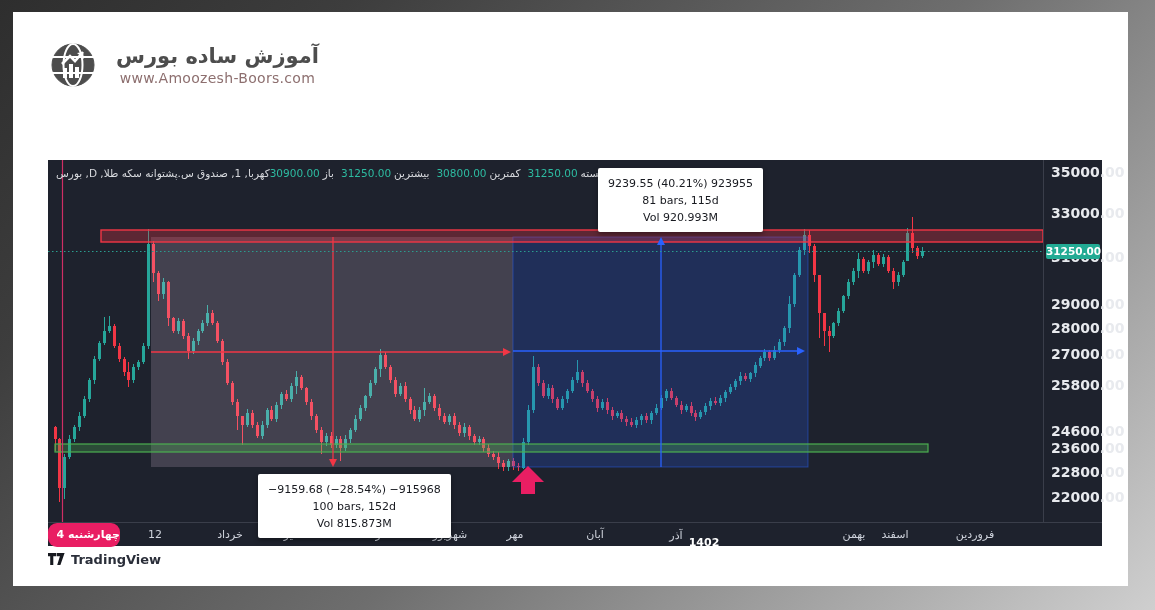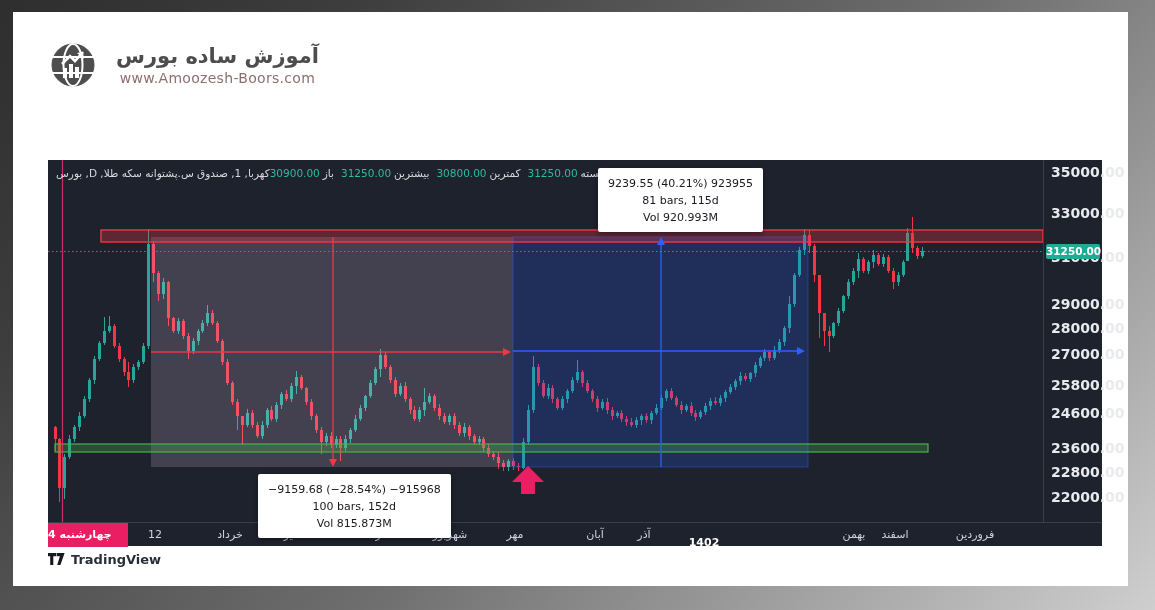--- a/index.html
+++ b/index.html
@@ -36,22 +36,22 @@
   
   #paxis{position:absolute;left:995px;top:0;width:59px;height:362px;border-left:1px solid #3a3e4a;}
   .ptick{position:absolute;left:7px;height:12px;line-height:12px;font-size:14px;font-weight:600;color:#e8eaee;}
   #ptag{position:absolute;left:2px;width:54px;height:15px;background:#22ab94;color:#fff;
     border-radius:2px;font-size:10.5px;font-weight:600;line-height:15px;text-align:center;z-index:2;}
 
   
   #taxis{position:absolute;left:0;top:362px;width:1054px;height:24px;border-top:1px solid #3a3e4a;}
   .ttick{position:absolute;top:0;height:24px;line-height:24px;font-size:11px;color:#cfd3dc;transform:translateX(-50%);}
   .ttick.bold{color:#ffffff;font-weight:bold;}
-  #daytag{position:absolute;left:0;top:0;width:80px;height:24px;background:#e91e63;color:#fff;
-    font-size:11px;font-weight:600;line-height:24px;text-align:left;direction:rtl;z-index:2;}
+  #daytag{position:absolute;left:0;top:0;width:72px;height:24px;background:#e91e63;color:#fff;
+    font-size:11px;font-weight:600;line-height:24px;text-align:right;direction:rtl;z-index:2;border-radius:9px;}
 
   
   #tvlogo{position:absolute;left:35px;top:540px;display:flex;align-items:center;gap:6px;}
   #tvlogo .txt{font-size:13px;font-weight:600;color:#2a2e39;}
 </style>
 </head>
 <body>
 
 <div id="frame">
  <div id="page">
@@ -484,41 +484,41 @@
     <div class="tip" id="tip-down" style="left: 210px; top: 314px;">
       <div>−9159.68 (−28.54%) −915968</div>
       <div>100 bars, 152d</div>
       <div>Vol 815.873M</div>
     </div>
 
     <div id="paxis">
           <div class="ptick" style="top: 331.014px;">22000.00</div>
           <div class="ptick" style="top: 306.011px;">22800.00</div>
           <div class="ptick" style="top: 281.871px;">23600.00</div>
-          <div class="ptick" style="top: 247px;">24600.00</div>
+          <div class="ptick" style="top: 265px;">24600.00</div>
           <div class="ptick" style="top: 219.481px;">25800.00</div>
           <div class="ptick" style="top: 187.658px;">27000.00</div>
           <div class="ptick" style="top: 162.2px;">28000.00</div>
           <div class="ptick" style="top: 137.637px;">29000.00</div>
           <div class="ptick" style="top: 90.9526px;">31000.00</div>
           <div class="ptick" style="top: 47.1883px;">33000.00</div>
           <div class="ptick" style="top: 6px;">35000.00</div>
       <div id="ptag" style="top: 84px;">31250.00</div>
     </div>
 
     <div id="taxis">
       <div id="daytag">چهارشنبه 4</div>
     <div class="ttick" style="left: 107px;">12</div>
           <div class="ttick" style="left: 182px;">خرداد</div>
           <div class="ttick" style="left: 242px;">تیر</div>
           <div class="ttick" style="left: 327px;">مرداد</div>
           <div class="ttick" style="left: 402px;">شهریور</div>
           <div class="ttick" style="left: 467px;">مهر</div>
           <div class="ttick" style="left: 547px;">آبان</div>
-          <div class="ttick" style="left: 596px;">آذر</div>
+          <div class="ttick" style="left: 628px; font-family: Liberation Serif, serif;">آذر</div>
           <div class="ttick bold" style="left: 656px; margin-top: 8px;">1402</div>
           <div class="ttick" style="left: 782px; margin-left: 24px;">بهمن</div>
           <div class="ttick" style="left: 847px;">اسفند</div>
           <div class="ttick" style="left: 927px;">فروردین</div>
         </div>
   </div>
 
   <div id="tvlogo">
     <svg width="17" height="15" viewBox="0 0 17 15">
       <polygon points="0,1 8,1 8,4.2 5.3,4.2 5.3,13 2.2,13 2.2,4.2 0,4.2" fill="#17191f"></polygon>

